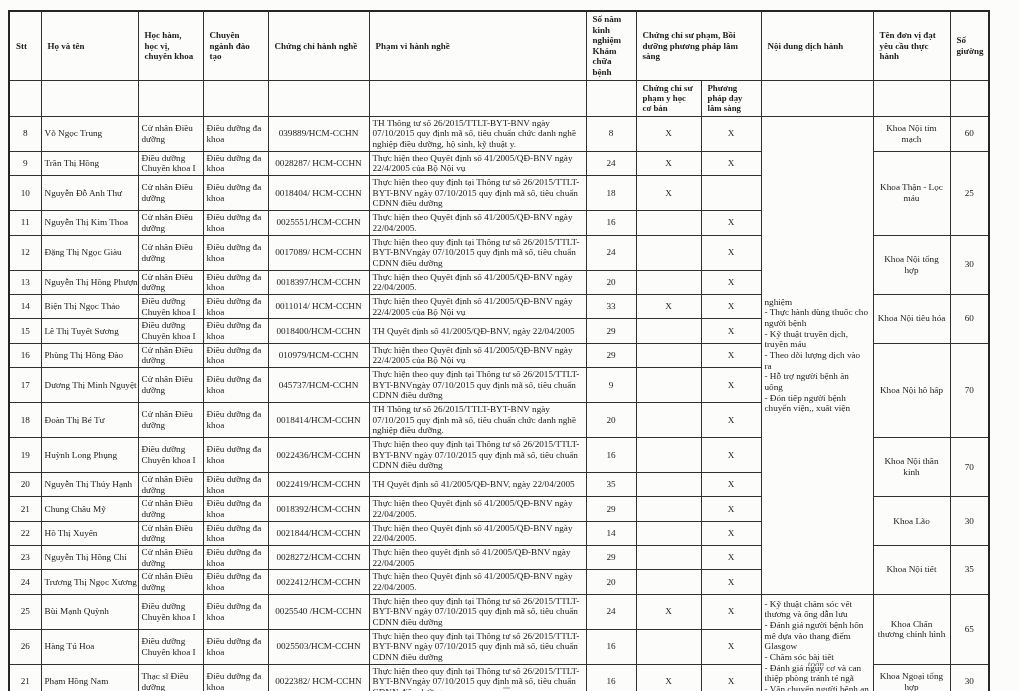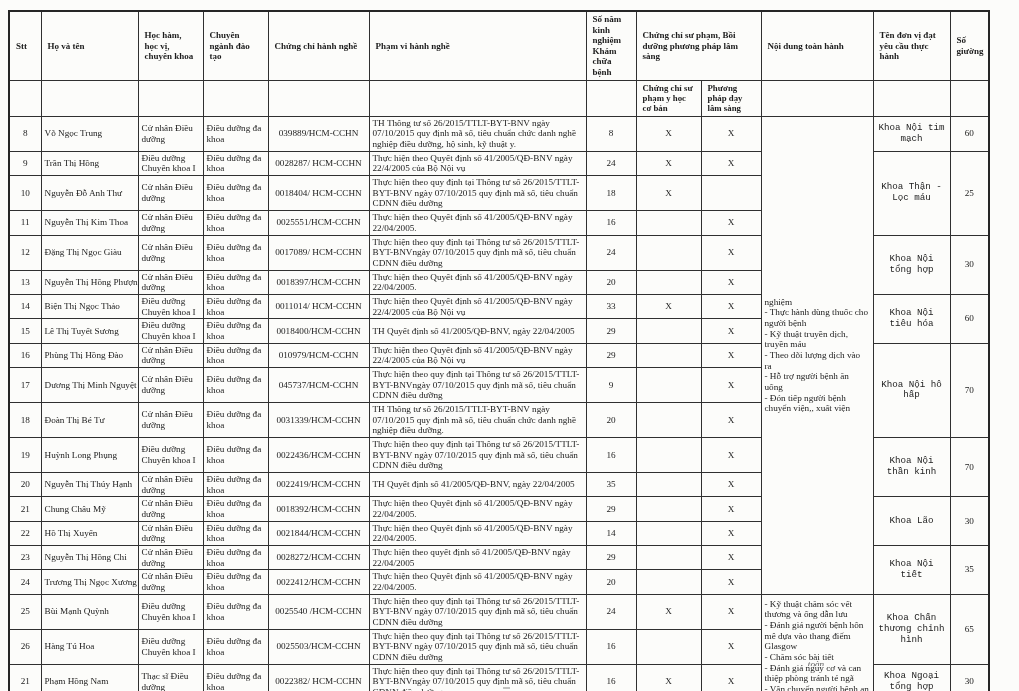--- a/index.html
+++ b/index.html
@@ -12,21 +12,21 @@
   .doc th{font-weight:bold;font-size:9px;line-height:1.18;padding:2px 6px;
           text-align:left;vertical-align:middle;}
   tr.h1 th{height:42px;}
   tr.h2 th{height:31px;font-size:8.8px;}
   .doc td{font-size:9.2px;line-height:1.16;padding:1px 3px;vertical-align:middle;}
   .c-center{text-align:center;}
   .c-left{text-align:left;}
   .c-name{white-space:nowrap;font-size:9px;}
   .c-scope{vertical-align:top;padding-top:2px;}
   .c-practice{vertical-align:top;white-space:pre-line;padding:2px 4px;font-size:9.2px;margin-left:16px;}
-  .c-unit{font-size:9.2px;font-family:Liberation Mono, monospace;}
+  .c-unit{font-size:9.2px;}
   .c-mark{font-size:10px;}
   .cut-fragment{position:absolute;left:760px;top:659px;width:112px;height:7px;
                 overflow:hidden;text-align:center;font-size:9.2px;color:#5a5a5a;font-style:italic;}
   .page-mark{position:absolute;left:503px;top:687px;width:7px;height:2px;background:#c2c2c0;}
 </style>
 </head>
 <body>
 
 <div class="page">
   <table class="doc">
@@ -47,21 +47,21 @@
     <thead>
       <tr class="h1">
         <th>Stt</th>
         <th>Họ và tên</th>
         <th>Học hàm, học vị, chuyên khoa</th>
         <th>Chuyên ngành đào tạo</th>
         <th>Chứng chỉ hành nghề</th>
         <th>Phạm vi hành nghề</th>
         <th>Số năm kinh nghiệm Khám chữa bệnh</th>
         <th colspan="2">Chứng chỉ sư phạm, Bồi dưỡng phương pháp lâm sàng</th>
-        <th>Nội dung toàn hành</th>
+        <th>Nội dung dịch hành</th>
         <th>Tên đơn vị đạt yêu cầu thực hành</th>
         <th>Số giường</th>
       </tr>
       <tr class="h2">
         <th></th>
         <th></th>
         <th></th>
         <th></th>
         <th></th>
         <th></th>
@@ -198,21 +198,21 @@
           <td class="c-left c-scope">Thực hiện theo quy định tại Thông tư số 26/2015/TTLT-BYT-BNVngày 07/10/2015 quy định mã số, tiêu chuẩn CDNN điều dưỡng</td>
           <td class="c-center">9</td>
           <td class="c-center c-mark"></td>
           <td class="c-center c-mark">X</td>
         </tr>
         <tr>
           <td class="c-center">18</td>
           <td class="c-left c-name">Đoàn Thị Bé Tư</td>
           <td class="c-left">Cử nhân Điều dưỡng</td>
           <td class="c-left">Điều dưỡng đa khoa</td>
-          <td class="c-center">0031339/HCM-CCHN</td>
+          <td class="c-center">0018414/HCM-CCHN</td>
           <td class="c-left c-scope">TH Thông tư số 26/2015/TTLT-BYT-BNV ngày 07/10/2015 quy định mã số, tiêu chuẩn chức danh nghề nghiệp điều dưỡng.</td>
           <td class="c-center">20</td>
           <td class="c-center c-mark"></td>
           <td class="c-center c-mark">X</td>
         </tr>
         <tr>
           <td class="c-center">19</td>
           <td class="c-left c-name">Huỳnh Long Phụng</td>
           <td class="c-left">Điều dưỡng Chuyên khoa I</td>
           <td class="c-left">Điều dưỡng đa khoa</td>

